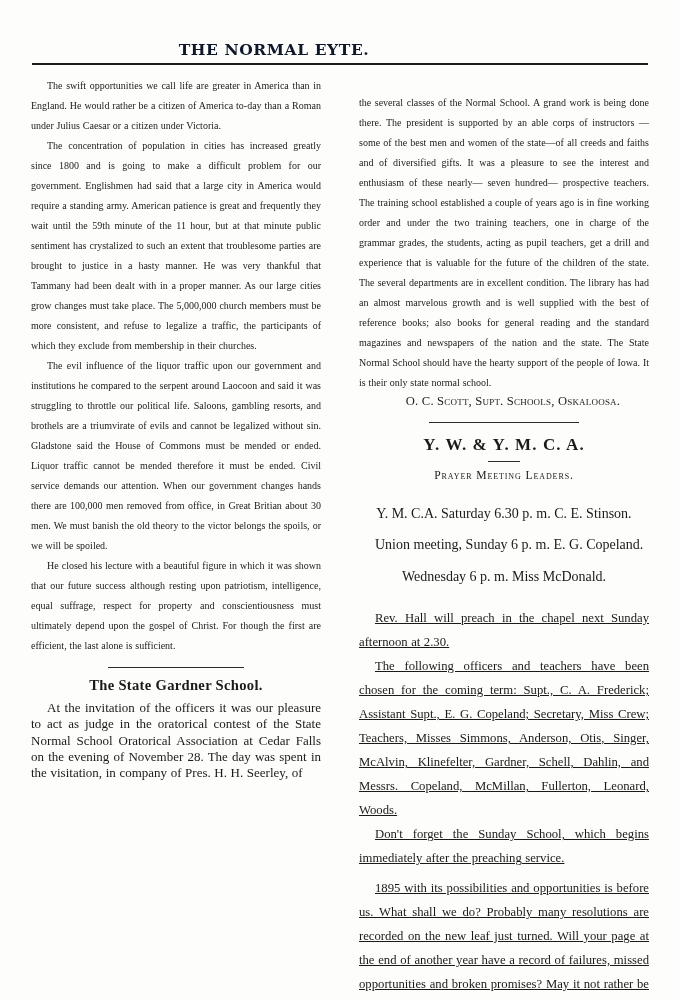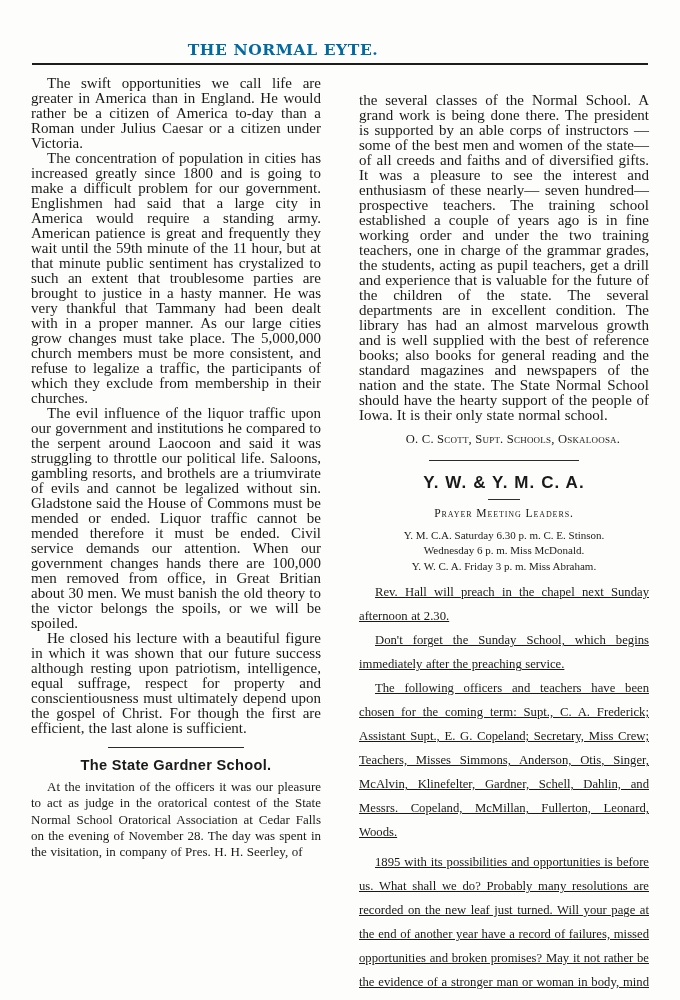--- a/index.html
+++ b/index.html
@@ -21,22 +21,21 @@
   .masthead {
     position: absolute;
     top: 40px;
     left: 0;
     width: 548px;
     text-align: center;
     font-family: "DejaVu Serif", "Liberation Serif", serif;
     font-weight: bold;
     font-size: 15.5px;
     letter-spacing: 0.6px;
-    color: #0369a1;
-    padding-left: 9px;
+    color: #0f172a;
   }
   .masthead-rule {
     position: absolute;
     top: 63px;
     left: 32px;
     width: 616px;
     height: 0;
     border-top: 2.2px solid #1d1d1d;
   }
   .columns {
@@ -49,43 +48,43 @@
   }
   .col {
     width: 290px;
     box-sizing: border-box;
   }
   .col-left { margin-left: 31px; }
   .col-right { margin-right: 31px; }
 
   p.body {
     margin: 0;
-    font-size: 15px;
-    line-height: 15px;
+    font-size: 10px;
+    line-height: 20px;
     text-align: justify;
     text-justify: inter-word;
     text-indent: 16px;
     word-spacing: 0.35px;
     hyphens: none;
   }
   p.body.noindent { text-indent: 0; margin-top: 17px; }
 
   
   p.small {
     font-size: 13px;
     line-height: 16.3px;
   }
   p.rc {
     font-size: 12.7px;
     line-height: 24px;
     text-decoration: underline;
   }
 
   .byline {
-    margin: 8px;
+    margin: 0;
     font-size: 12.6px;
     line-height: 16.5px;
     text-align: center;
     padding-left: 18px;
   }
   .smallcaps {
     font-variant: small-caps;
     letter-spacing: 0.2px;
   }
   .editnote {
@@ -113,40 +112,40 @@
   }
   .rule-scott {
     height: 0;
     border-top: 1.5px solid #2a2a2a;
     width: 150px;
     margin: 12px auto 12px auto;
   }
   h2.section {
     margin: 0;
     text-align: center;
-    font-family: Liberation Sans, sans-serif;
+    font-family: Liberation Serif, serif;
     font-weight: bold;
     font-size: 14.6px;
     letter-spacing: 0.3px;
   }
   h2.section.big {
     font-size: 17px;
     letter-spacing: 1.1px;
   }
   h3.subsection {
     margin: 0;
     text-align: center;
     font-size: 11.6px;
     font-weight: normal;
     font-variant: small-caps;
     letter-spacing: 0.9px;
   }
   .lead-line {
-    margin: 0;
-    font-size: 11px;
+    margin: 16px;
+    font-size: 14px;
     line-height: 15.55px;
     text-align: center;
     white-space: nowrap;
   }
   .spacer-6 { height: 6px; }
   .spacer-8 { height: 8px; }
   .ital { font-style: italic; }
 </style>
 </head>
 <body>
@@ -186,28 +185,28 @@
 
       <h2 class="section big">Y. W. &amp; Y. M. C. A.</h2>
 
       <div class="rule-mini"></div>
 
       <h3 class="subsection">Prayer Meeting Leaders.</h3>
 
       <div class="spacer-8"></div>
 
       <p class="lead-line">Y. M. C.A.  Saturday 6.30 p. m. C. E. Stinson.</p>
+      <p class="lead-line">Union meeting, Sunday 6 p. m. E. G. Copeland.</p>
       <p class="lead-line">Wednesday 6 p. m. Miss McDonald.</p>
-      <p class="lead-line">Y. W. C. A.   Friday 3 p. m.  Miss Abraham.</p>
 
       <div class="spacer-6"></div>
 
       <p class="body rc">Rev. Hall will preach in the chapel next Sunday afternoon at 2.30.</p>
+      <p class="body rc">The following officers and teachers have been chosen for the coming term: Supt., C. A. Frederick; Assistant Supt., E. G. Copeland; Secretary, Miss Crew; Teachers, Misses Simmons, Anderson, Otis, Singer, McAlvin, Klinefelter, Gardner, Schell, Dahlin, and Messrs. Copeland, McMillan, Fullerton, Leonard, Woods.</p>
       <p class="body rc">Don't forget the Sunday School, which begins immediately after the preaching service.</p>
-      <p class="body rc">The following officers and teachers have been chosen for the coming term: Supt., C. A. Frederick; Assistant Supt., E. G. Copeland; Secretary, Miss Crew; Teachers, Misses Simmons, Anderson, Otis, Singer, McAlvin, Klinefelter, Gardner, Schell, Dahlin, and Messrs. Copeland, McMillan, Fullerton, Leonard, Woods.</p>
 
       <div class="spacer-6"></div>
 
       <p class="body rc">1895 with its possibilities and opportunities is before us. What shall we do? Probably many resolutions are recorded on the new leaf just turned. Will your page at the end of another year have a record of failures, missed opportunities and broken promises? May it not rather be the evidence of a stronger man or woman in body, mind and spirit.</p>
 
       <div class="rule-short wide"></div>
 
       <p class="body rc"><span>We aim to carry a line of standard medicines as well as books and school supplies at the </span><span class="ital">Normal Book Liquor.</span><span>  Stamps also on sale.</span></p>
 
       <p class="byline"><span class="smallcaps">C. A. Wise &amp; Sons.</span></p>

